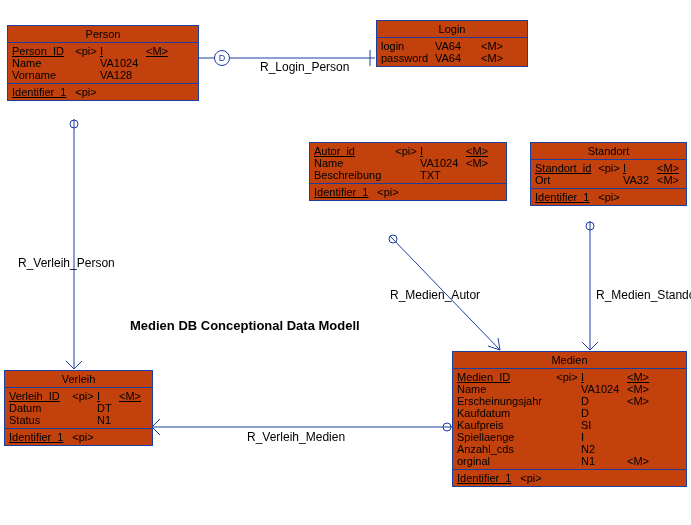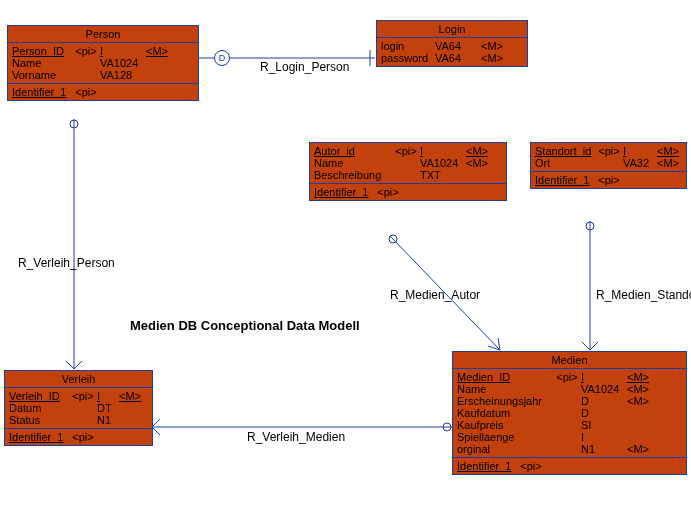--- a/index.html
+++ b/index.html
@@ -117,20 +117,21 @@
           <span class="c-m"></span>
         </div>
     </div>
     <div class="ident row">
         <span class="c-name u">Identifier_1</span>
         <span class="c-pi">&lt;pi&gt;</span>
       </div>
   </div>
 
   <div class="entity" style="left:530px;top:142px;width:155px">
+    <div class="title">Standort</div>
     <div class="attrs">
       <div class="row">
           <span class="c-name u" style="min-width:60px">Standort_id</span>
           <span class="c-pi">&lt;pi&gt;</span>
           <span class="c-type u" style="min-width:34px">I</span>
           <span class="c-m u">&lt;M&gt;</span>
         </div>
       <div class="row">
           <span class="c-name" style="min-width:60px">Ort</span>
           <span class="c-pi"></span>
@@ -202,20 +203,26 @@
       <div class="row">
           <span class="c-name" style="min-width:96px">Kaufpreis</span>
           <span class="c-pi"></span>
           <span class="c-type">SI</span>
           <span class="c-m"></span>
         </div>
       <div class="row">
           <span class="c-name" style="min-width:96px">Spiellaenge</span>
           <span class="c-pi"></span>
           <span class="c-type">I</span>
+          <span class="c-m"></span>
+        </div>
+      <div class="row">
+          <span class="c-name" style="min-width:96px">Anzahl_cds</span>
+          <span class="c-pi"></span>
+          <span class="c-type">N2</span>
           <span class="c-m"></span>
         </div>
       <div class="row">
           <span class="c-name" style="min-width:96px">orginal</span>
           <span class="c-pi"></span>
           <span class="c-type">N1</span>
           <span class="c-m">&lt;M&gt;</span>
         </div>
     </div>
     <div class="ident row">

